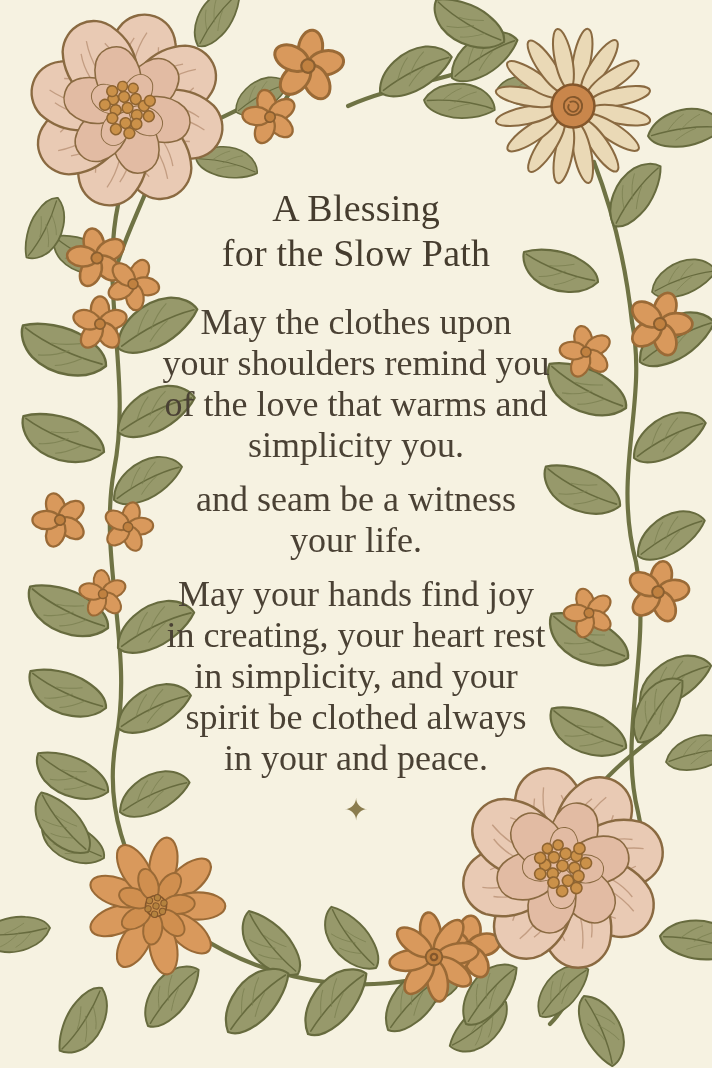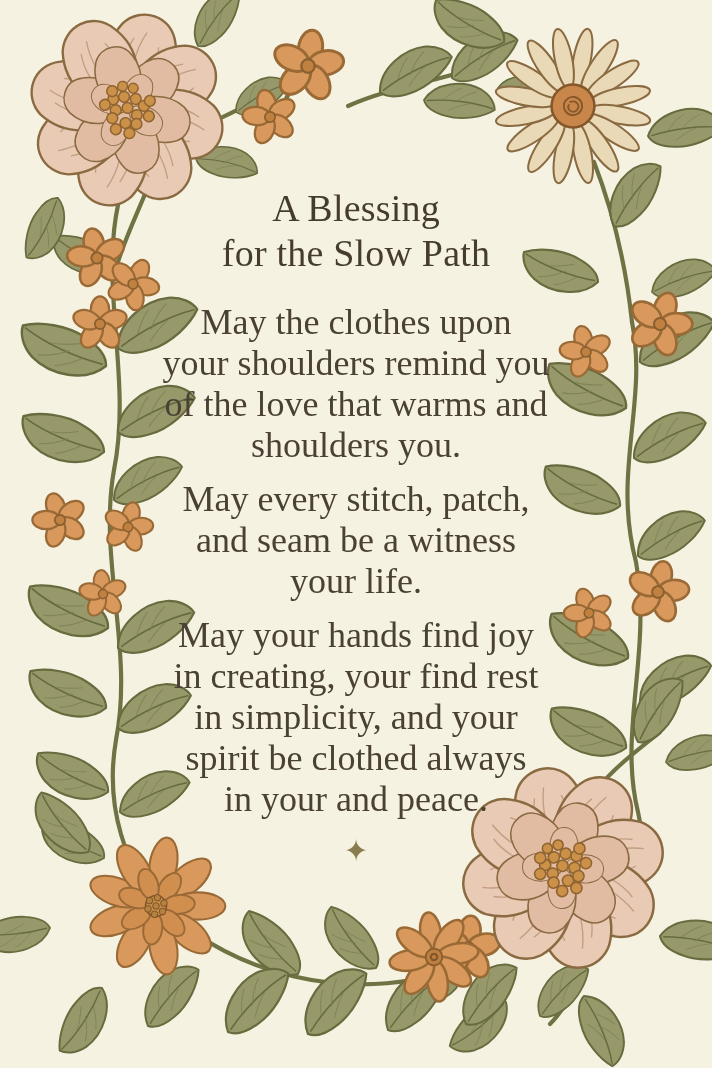--- a/index.html
+++ b/index.html
@@ -273,32 +273,31 @@
   <div class="text-col">
     <h1 class="title">
       <span class="line">A Blessing</span>
       <span class="line">for the Slow Path</span>
     </h1>
 
     <p class="para">
       <span class="line">May the clothes upon</span>
       <span class="line">your shoulders remind you</span>
       <span class="line">of the love that warms and</span>
-      <span class="line">shoulders you.</span>
+      <span class="line">simplicity you.</span>
     </p>
 
     <p class="para">
-      <span class="line">May every stitch, patch,</span>
       <span class="line">and seam be a witness</span>
       <span class="line">your life.</span>
     </p>
 
     <p class="para">
       <span class="line">May your hands find joy</span>
-      <span class="line">in creating, your find rest</span>
+      <span class="line">in creating, your heart rest</span>
       <span class="line">in simplicity, and your</span>
       <span class="line">spirit be clothed always</span>
       <span class="line">in your and peace.</span>
     </p>
 
     <div class="star">✦</div>
   </div>
 </div>
 
 </body></html>

